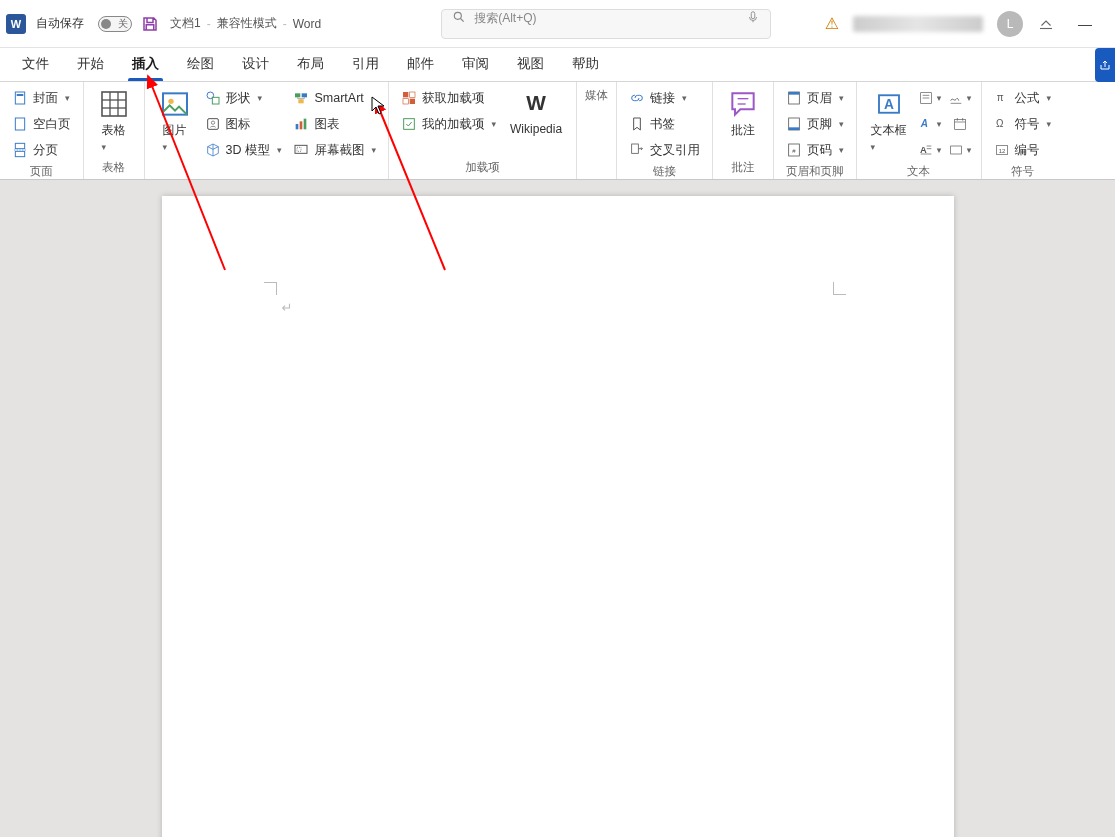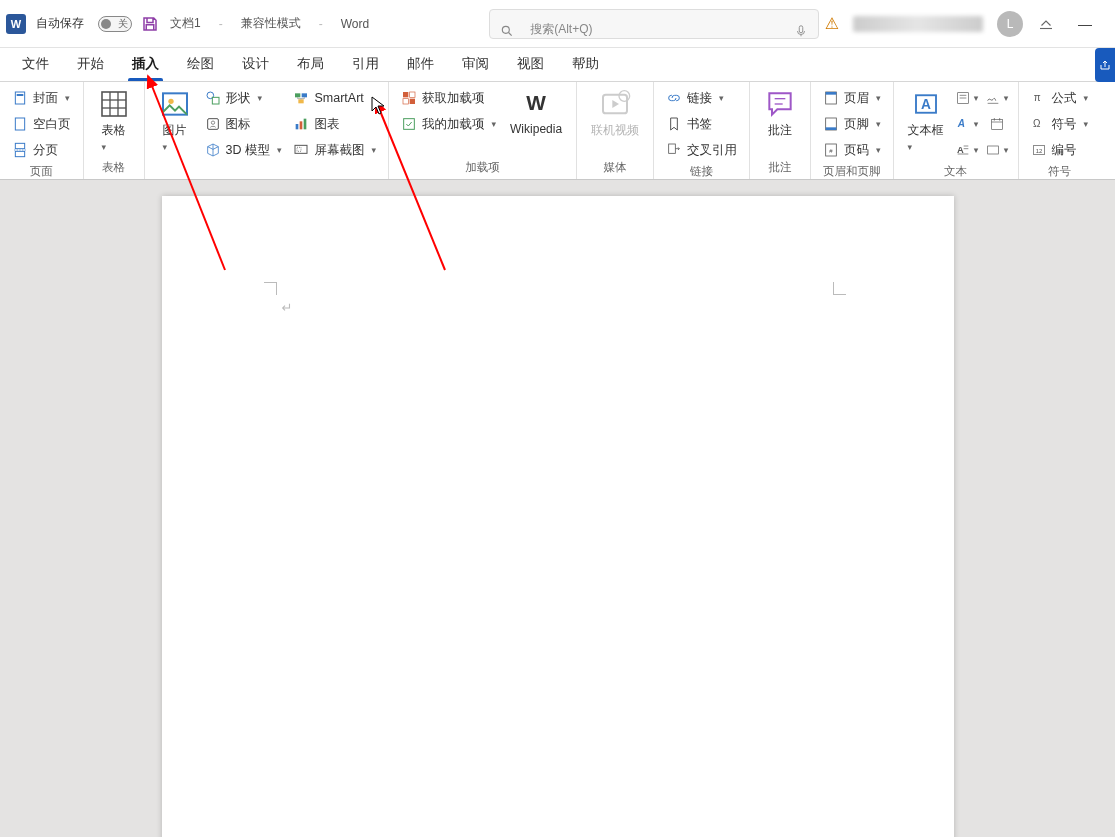--- a/index.html
+++ b/index.html
@@ -6,23 +6,23 @@
 body { width: 1115px; height: 837px; background: #e4e3e2; overflow: hidden; position: relative; }
 
 
 .titlebar { height: 48px; background: #fff; display: flex; align-items: center; padding: 0 6px; font-size: 12px; color: #333; border-bottom: 1px solid #e3e3e3; }
 .app-icon { width: 20px; height: 20px; background: #2b579a; border-radius: 3px; display: flex; align-items: center; justify-content: center; color: #fff; font-weight: bold; font-size: 11px; margin-right: 10px; }
 .autosave { display: flex; align-items: center; gap: 14px; margin-right: 8px; }
 .toggle { width: 34px; height: 16px; border: 1px solid #888; border-radius: 8px; position: relative; background: #f5f5f5; display:flex; align-items:center; }
 .toggle::before { content:""; width:10px; height:10px; background:#888; border-radius:50%; position:absolute; left:2px; }
 .toggle-label { font-size:10px; position:absolute; right:3px; color:#666;}
 .save-icon { width:20px; height:20px; display:flex; align-items:center; justify-content:center; color:#8f3fa8; margin-right:10px; }
-.doc-title { display:flex; align-items:center; gap:18px; color:#555; }
+.doc-title { display:flex; align-items:center; gap:6px; color:#555; }
 .doc-title .sep { color:#bbb; }
-.searchbox { margin-left: 120px; width: 330px; height: 30px; background:#f7f7f7; border:1px solid #ddd; border-radius:4px; display:flex; align-items:flex-end; padding:0 10px; gap:16px; color:#888; }
+.searchbox { margin-left: 120px; width: 330px; height: 30px; background:#f7f7f7; border:1px solid #ddd; border-radius:4px; display:flex; align-items:flex-start; padding:0 10px; gap:8px; color:#888; }
 .searchbox .mic { margin-left:auto; }
 .title-right { margin-left:auto; display:flex; align-items:center; gap:14px; padding-right:8px; }
 .warn-icon { color:#d07a00; font-size:16px; }
 .blur-name { width:130px; height:16px; background:linear-gradient(90deg,#ccc,#e5e5e5,#ccc); filter:blur(2px); border-radius:2px; }
 .avatar { width:26px; height:26px; border-radius:50%; background:#b9b9b9; color:#fff; display:flex; align-items:center; justify-content:center; font-size:12px; }
 .titlebar .ctrl { width:32px; text-align:center; color:#444; font-size:14px; }
 
 
 .tabs { height: 34px; background:#fff; display:flex; align-items:flex-end; padding:0 10px; gap:4px; font-size:13.5px; color:#333; border-bottom:1px solid #d6d6d6; position:relative;}
 .tab { padding:6px 12px 8px; cursor:default; position:relative;}
@@ -294,32 +294,20 @@
               <text x="20" y="22" text-anchor="middle" font-family="serif" font-size="26" font-weight="bold" fill="#333">W</text>
             </svg>
           </span>
         <span>Wikipedia</span>
       </div>
     </div>
     <div class="group-label">加载项</div>
   </div>
 
   <div class="group">
-    <div class="group-body">
-      <div class="big disabled">
-        <span class="ic">
-            <svg width="32" height="32" viewBox="0 0 24 24">
-              <rect x="3" y="5" width="18" height="14" rx="2" fill="none" stroke="#ccc" stroke-width="1.5"></rect>
-              <path d="M10 9v6l5-3z" fill="#ccc"></path>
-              <circle cx="19" cy="6" r="4" fill="none" stroke="#ccc"></circle>
-            </svg>
-          </span>
-        <span>联机视频</span>
-      </div>
-    </div>
     <div class="group-label">媒体</div>
   </div>
 
   <div class="group">
     <div class="group-body">
       <div class="col">
         <div class="btn">
             <span class="ic">
               <svg width="16" height="16" viewBox="0 0 24 24">
                 <path d="M9 12a4 4 0 0 1 4-4h3a4 4 0 0 1 0 8h-1 M15 12a4 4 0 0 1-4 4H8a4 4 0 0 1 0-8h1" fill="none" stroke="#3a7bc8" stroke-width="1.5"></path>

